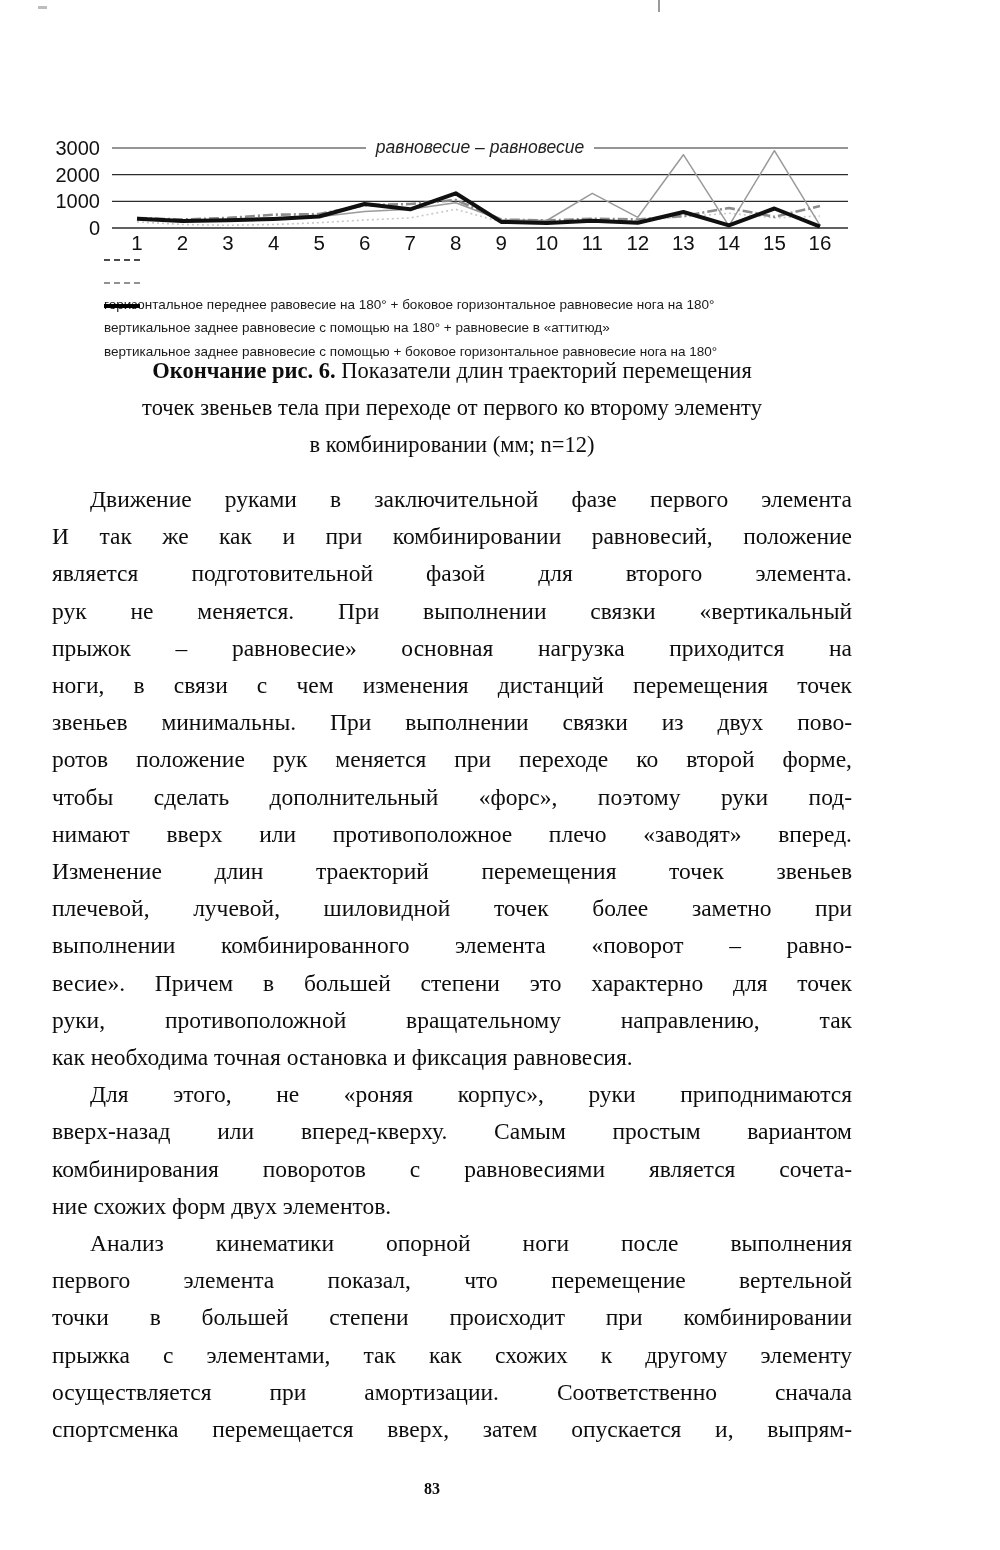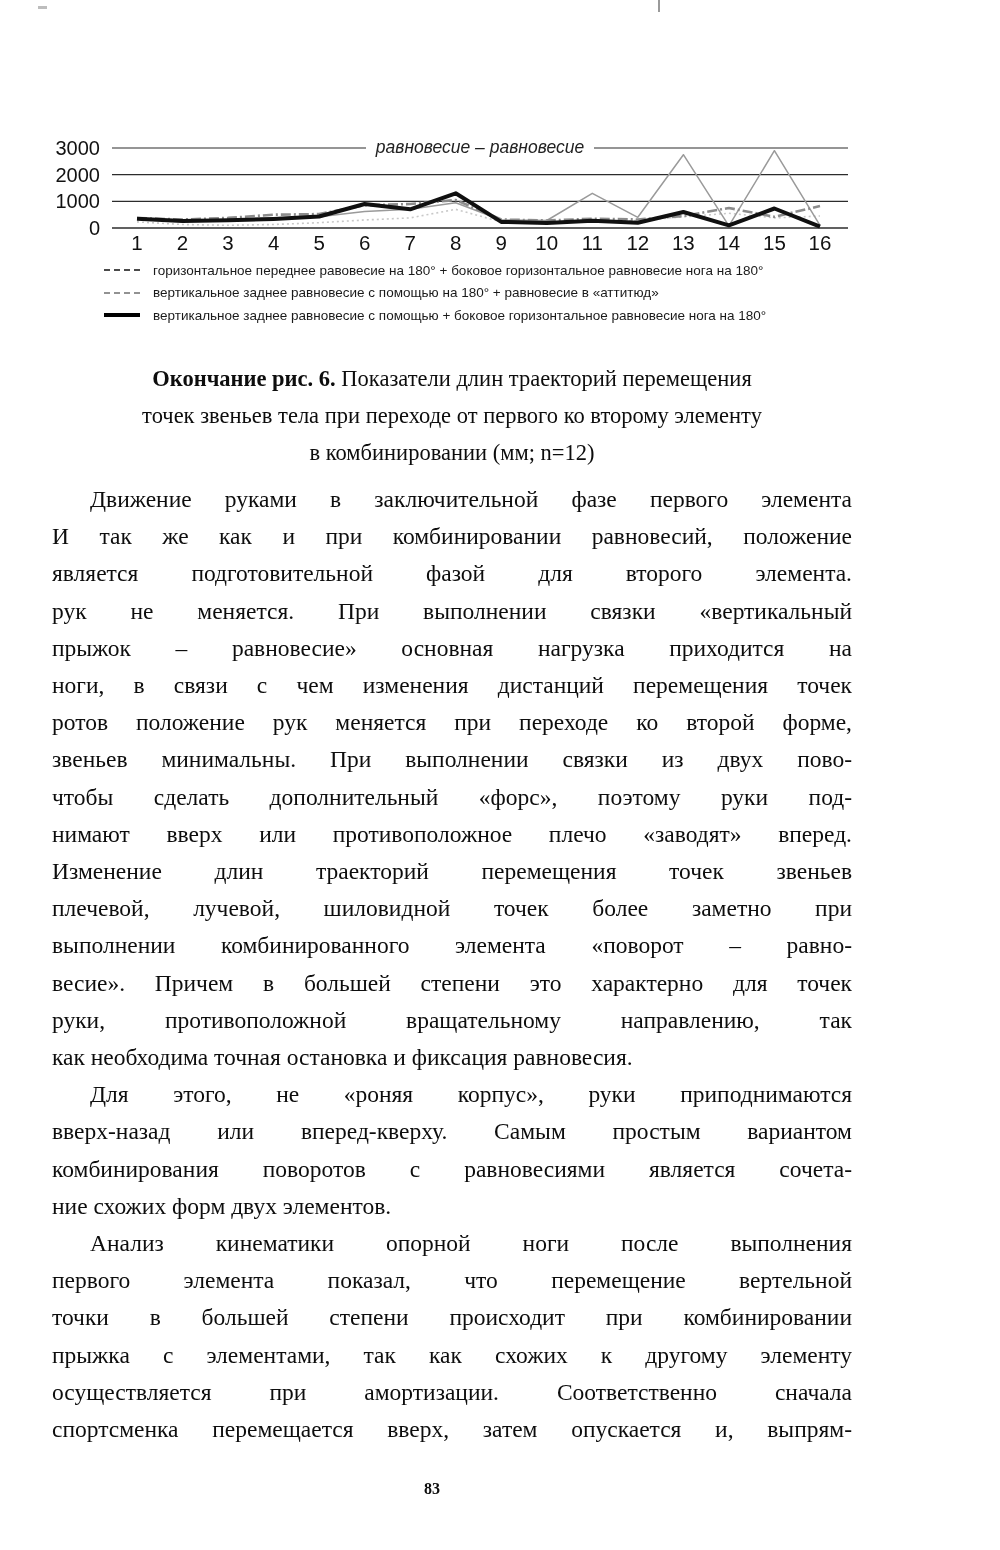--- a/index.html
+++ b/index.html
@@ -4,28 +4,28 @@
 <style>
   html,body{margin:0;padding:0;background:#ffffff;}
   #page{position:relative;width:1000px;height:1550px;background:#ffffff;overflow:hidden;
         color:#111;font-family:"Liberation Serif",serif;}
   .artifact{position:absolute;background:#9a9a9a;}
   
   #chart-svg{position:absolute;top:128px;left:0;width:1000px;height:130px;}
   
   #legend{position:absolute;top:259px;left:104px;width:860px;
           font-family:"Liberation Sans",sans-serif;font-size:13.5px;color:#1a1a1a;}
-  .lrow{display:flex;align-items:center;height:22.5px;white-space:nowrap;}
+  .lrow{display:flex;height:22.5px;white-space:nowrap;flex-direction:column;}
   .sw{width:36px;margin-right:13px;flex:0 0 36px;}
   .sw0{border-top:2px dashed #4a4a4a;}
   .sw1{border-top:2px dotted #c2c2c2;}
   .sw2{border-top:2px dashed #929292;}
   .sw3{border-top:4px solid #000;}
   
-  #caption{position:absolute;top:360px;left:52px;width:800px;text-align:center;
+  #caption{position:absolute;top:352px;left:52px;width:800px;text-align:center;
            font-size:22.5px;line-height:37px;color:#0d0d0d;}
   #caption b{font-weight:bold;}
   
   #body-text{position:absolute;top:481px;left:52px;width:800px;font-size:23.5px;
              line-height:37.2px;color:#0d0d0d;}
   .bline{text-align:justify;text-align-last:justify;white-space:normal;}
   .bline.first{text-indent:38px;}
   .bline.last{text-align:center;text-align-last:left;}
   
   #page-number{position:absolute;top:1480px;left:52px;width:760px;text-align:center;
@@ -92,22 +92,22 @@
       <div>в комбинировании (мм; n=12)</div>
     </div>
 
   <div id="body-text">
       <div class="bline first">Движение руками в заключительной фазе первого элемента</div>
       <div class="bline">И так же как и при комбинировании равновесий, положение</div>
       <div class="bline">является подготовительной фазой для второго элемента.</div>
       <div class="bline">рук не меняется. При выполнении связки «вертикальный</div>
       <div class="bline">прыжок – равновесие» основная нагрузка приходится на</div>
       <div class="bline">ноги, в связи с чем изменения дистанций перемещения точек</div>
+      <div class="bline">звеньев минимальны. При выполнении связки из двух пово-</div>
       <div class="bline">ротов положение рук меняется при переходе ко второй форме,</div>
-      <div class="bline">звеньев минимальны. При выполнении связки из двух пово-</div>
       <div class="bline">чтобы сделать дополнительный «форс», поэтому руки под-</div>
       <div class="bline">нимают вверх или противоположное плечо «заводят» вперед.</div>
       <div class="bline">Изменение длин траекторий перемещения точек звеньев</div>
       <div class="bline">плечевой, лучевой, шиловидной точек более заметно при</div>
       <div class="bline">выполнении комбинированного элемента «поворот – равно-</div>
       <div class="bline">весие». Причем в большей степени это характерно для точек</div>
       <div class="bline">руки, противоположной вращательному направлению, так</div>
       <div class="bline last">как необходима точная остановка и фиксация равновесия.</div>
       <div class="bline first">Для этого, не «роняя корпус», руки приподнимаются</div>
       <div class="bline">вверх-назад или вперед-кверху. Самым простым вариантом</div>

